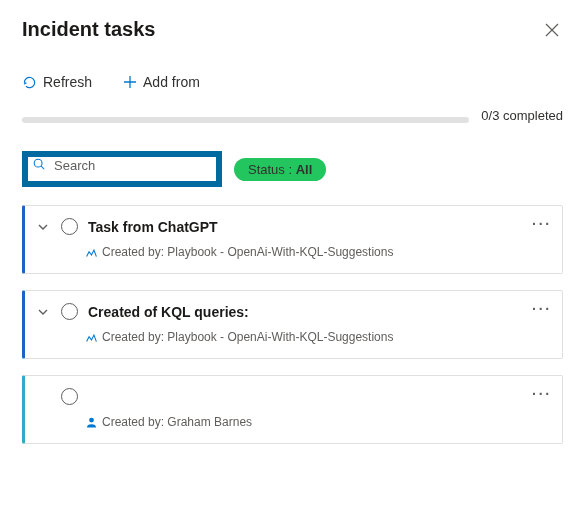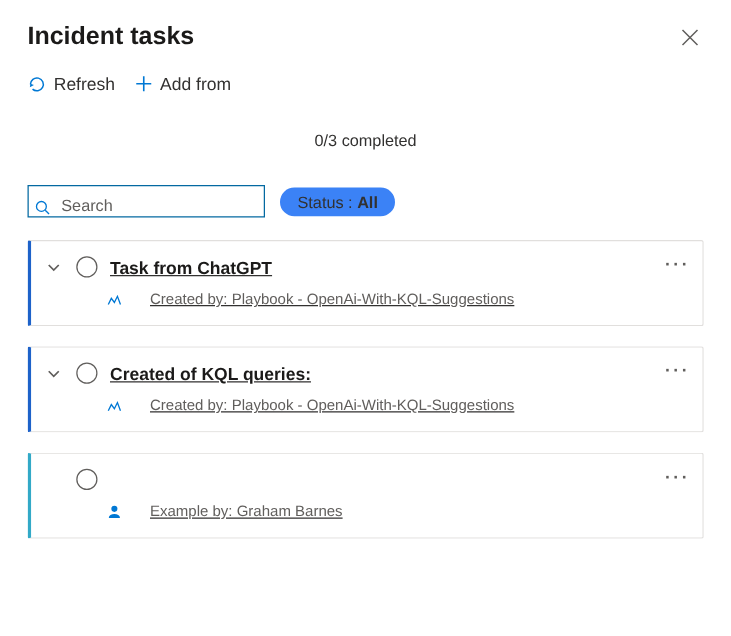--- a/index.html
+++ b/index.html
@@ -29,99 +29,97 @@
   }
   .close-btn {
     cursor: pointer;
     font-size: 16px;
     color: #605e5c;
     padding: 4px;
   }
   .toolbar {
     display: flex;
     align-items: center;
-    gap: 16px;
-    margin-top: 18px;
+    gap: 31px;
+    margin-top: 33px;
     margin-bottom: 18px;
   }
   .tb-item {
     display: flex;
     align-items: center;
     gap: 6px;
     cursor: pointer;
     color: #323130;
   }
   .tb-icon {
     color: #0078d4;
     display: flex;
     align-items: center;
   }
   .progress-row {
     display: flex;
-    align-items: center;
+    align-items: flex-end;
     gap: 12px;
     margin-bottom: 28px;
-    flex-direction: column;
   }
   .progress-bar {
     flex: 1;
     height: 6px;
     background: #e1e1e1;
     border-radius: 3px;
   }
   .progress-text {
     font-size: 13px;
     color: #323130;
     white-space: nowrap;
   }
   .filters {
     display: flex;
     align-items: center;
     gap: 12px;
     margin-bottom: 18px;
   }
   .search-box {
     display: flex;
-    align-items: flex-end;
-    border: 1px solid #0369a1;
+    align-items: flex-start;
+    border: 6px solid #0369a1;
     height: 24px;
     width: 180px;
     padding: 0 4px;
   }
   .search-box .s-icon {
     color: #0078d4;
     margin-right: 6px;
     display: flex;
   }
   .search-box input {
     border: none;
     outline: none;
     font-size: 13px;
     width: 100%;
     background: transparent;
     color: #323130;
   }
   .search-box input::placeholder { color: #605e5c; }
   .status-pill {
-    background: #3b82f6;
+    background: #22c55e;
     border-radius: 14px;
     padding: 4px 14px;
     font-size: 13px;
     color: #323130;
     cursor: pointer;
   }
   .status-pill .bold { font-weight: 700; }
   .task-card {
     border: 1px solid #e1dfdd;
     border-left: 3px solid;
     border-radius: 2px;
     margin-bottom: 16px;
     padding: 12px 12px 14px 12px;
     position: relative;
-    text-decoration: underline;
   }
   .task-card.blue { border-left-color: #1d62c9; }
   .task-card.teal { border-left-color: #32a9c7; }
   .task-head {
     display: flex;
     align-items: center;
     gap: 10px;
   }
   .chev {
     color: #605e5c;
@@ -147,21 +145,21 @@
     right: 10px;
     top: 10px;
     cursor: pointer;
     color: #605e5c;
     letter-spacing: 2px;
     font-weight: 700;
   }
   .meta {
     display: flex;
     align-items: center;
-    gap: 22px;
+    gap: 4px;
     font-size: 12px;
     margin-top: 10px;
     margin-left: 48px;
     color: #605e5c;
   }
   .meta .m-icon { color: #0078d4; display: flex; }
   svg { display: block; }
 </style>
 </head>
 <body>
@@ -266,17 +264,17 @@
       <span class="circle"></span>
     </div>
     <div class="more">···</div>
     <div class="meta">
       <span class="m-icon">
         <svg width="13" height="13" viewBox="0 0 16 16">
             <circle cx="8" cy="5" r="3" fill="#0078d4"></circle>
             <path d="M2.5 14 a5.5 4 0 0 1 11 0 Z" fill="#0078d4"></path>
           </svg>
       </span>
-      <span>Example by: Graham Barnes</span>
+      <span>Created by: Graham Barnes</span>
     </div>
   </div>
 
 </div>
 
 </body></html>

